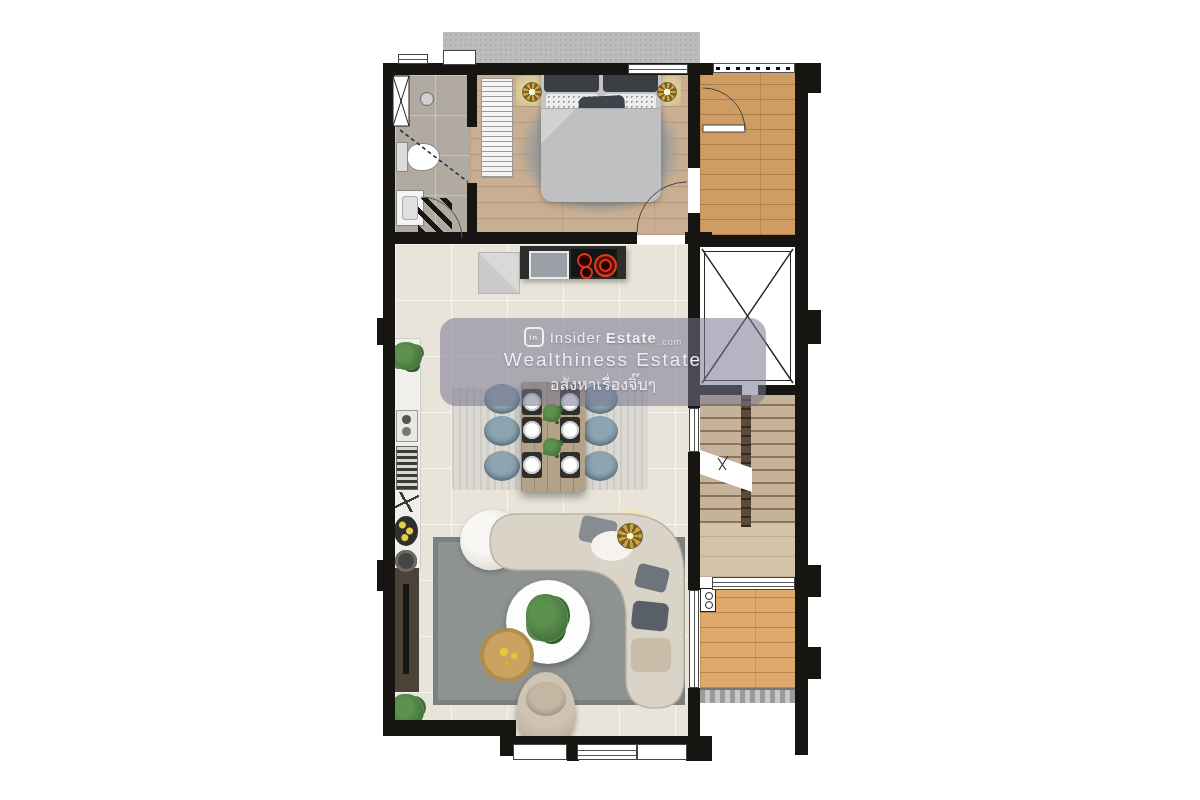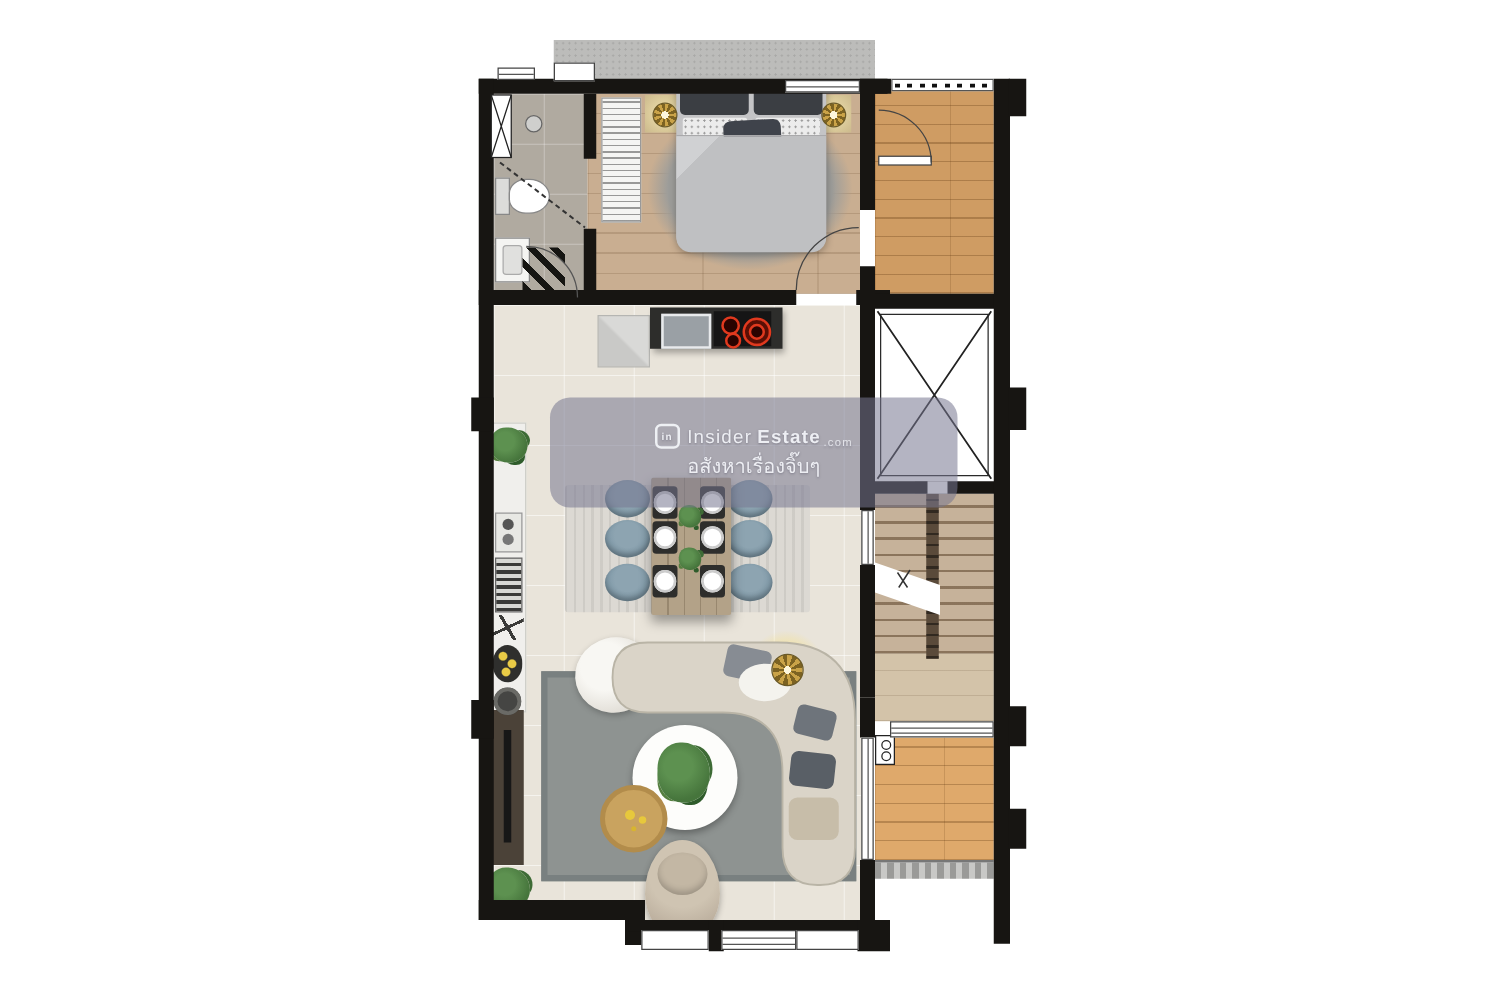--- a/index.html
+++ b/index.html
@@ -282,16 +282,17 @@
     <path d="M638,745 L662,759 L686,745" stroke="#666" stroke-width="1" fill="none"></path>
   </svg>
 
   <div class="abs wm">
     <div class="wm-row1">
       <span class="wm-logo">in</span>
       <span>Insider</span>
       <span class="wm-bold">Estate</span>
       <span class="wm-tld">.com</span>
     </div>
+    <div class="wm-row2">Wealthiness Estate</div>
     <div class="wm-row3">อสังหาเรื่องจิ๊บๆ</div>
   </div>
 
 </div>
 
 </body></html>

